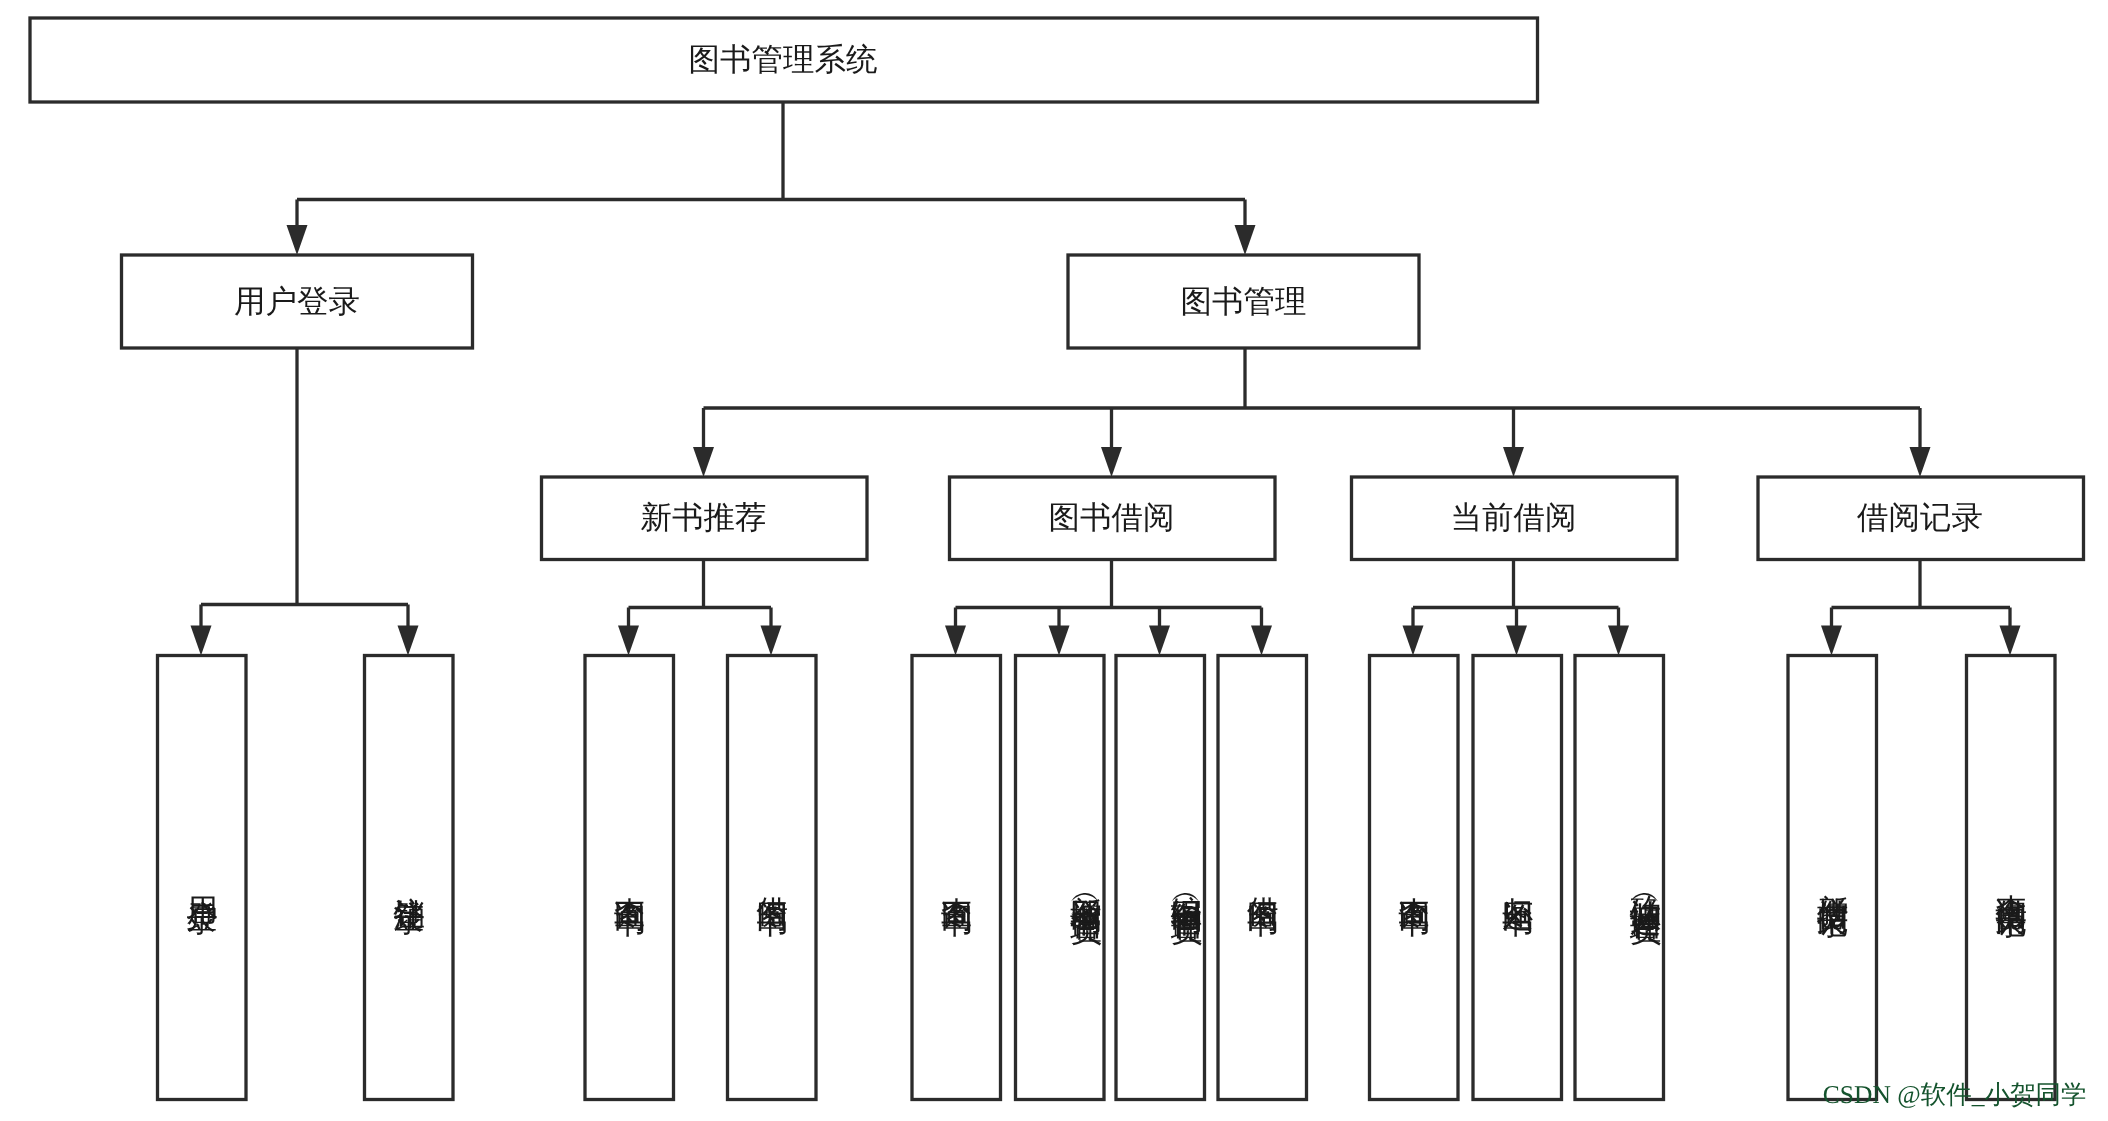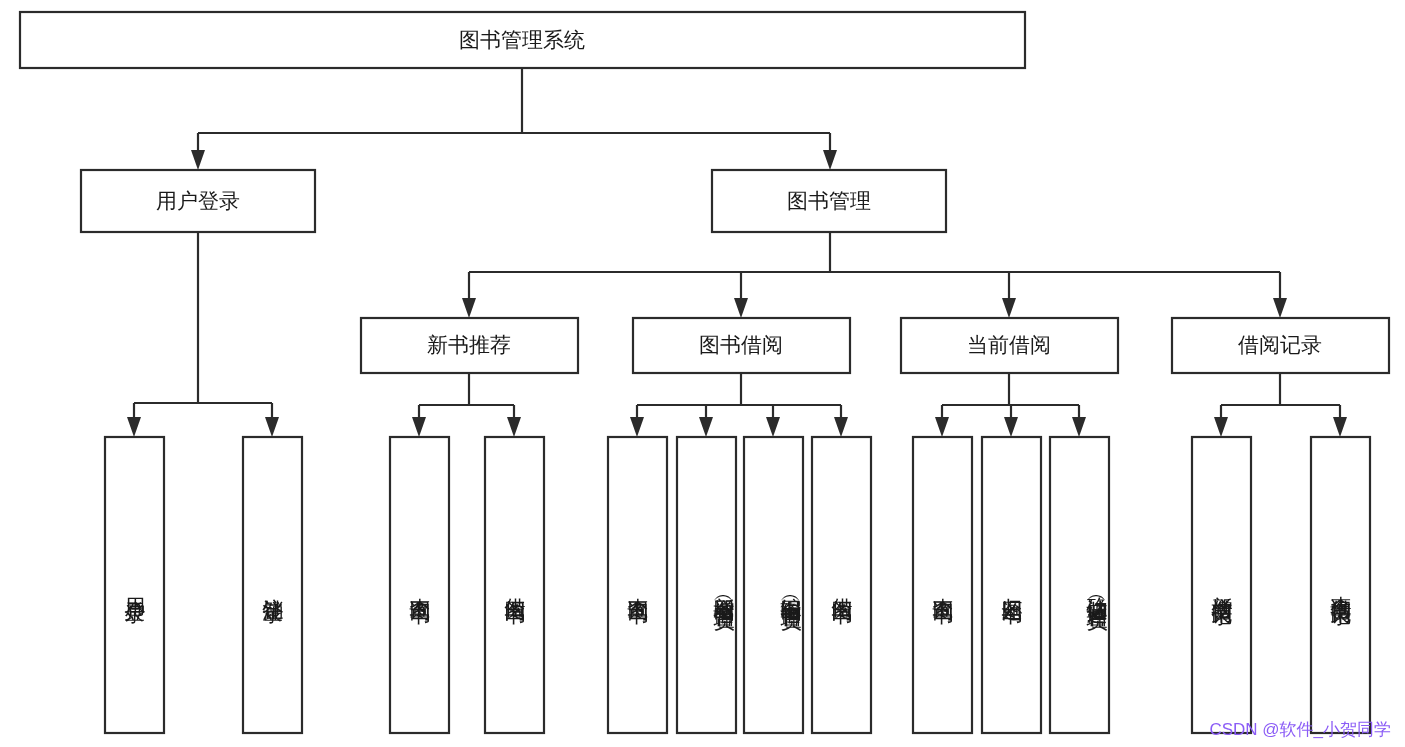--- a/index.html
+++ b/index.html
@@ -66,23 +66,23 @@
     pointer-events: none;
     user-select: none;
   }
   .node-label-v.centered {
     align-items: center;
   }
   .watermark {
     position: absolute;
     right: 14px;
     bottom: 6px;
-    font-family: Liberation Sans, sans-serif;
+    font-family: Liberation Serif, serif;
     font-size: 17px;
-    color: #8b5cf6;
+    color: #14532d;
     white-space: nowrap;
     user-select: none;
   }
 </style>
 </head>
 <body>
 
 <div id="diagram-root">
 
   <svg class="diagram-svg" viewBox="0 0 1405 747" xmlns="http://www.w3.org/2000/svg">

